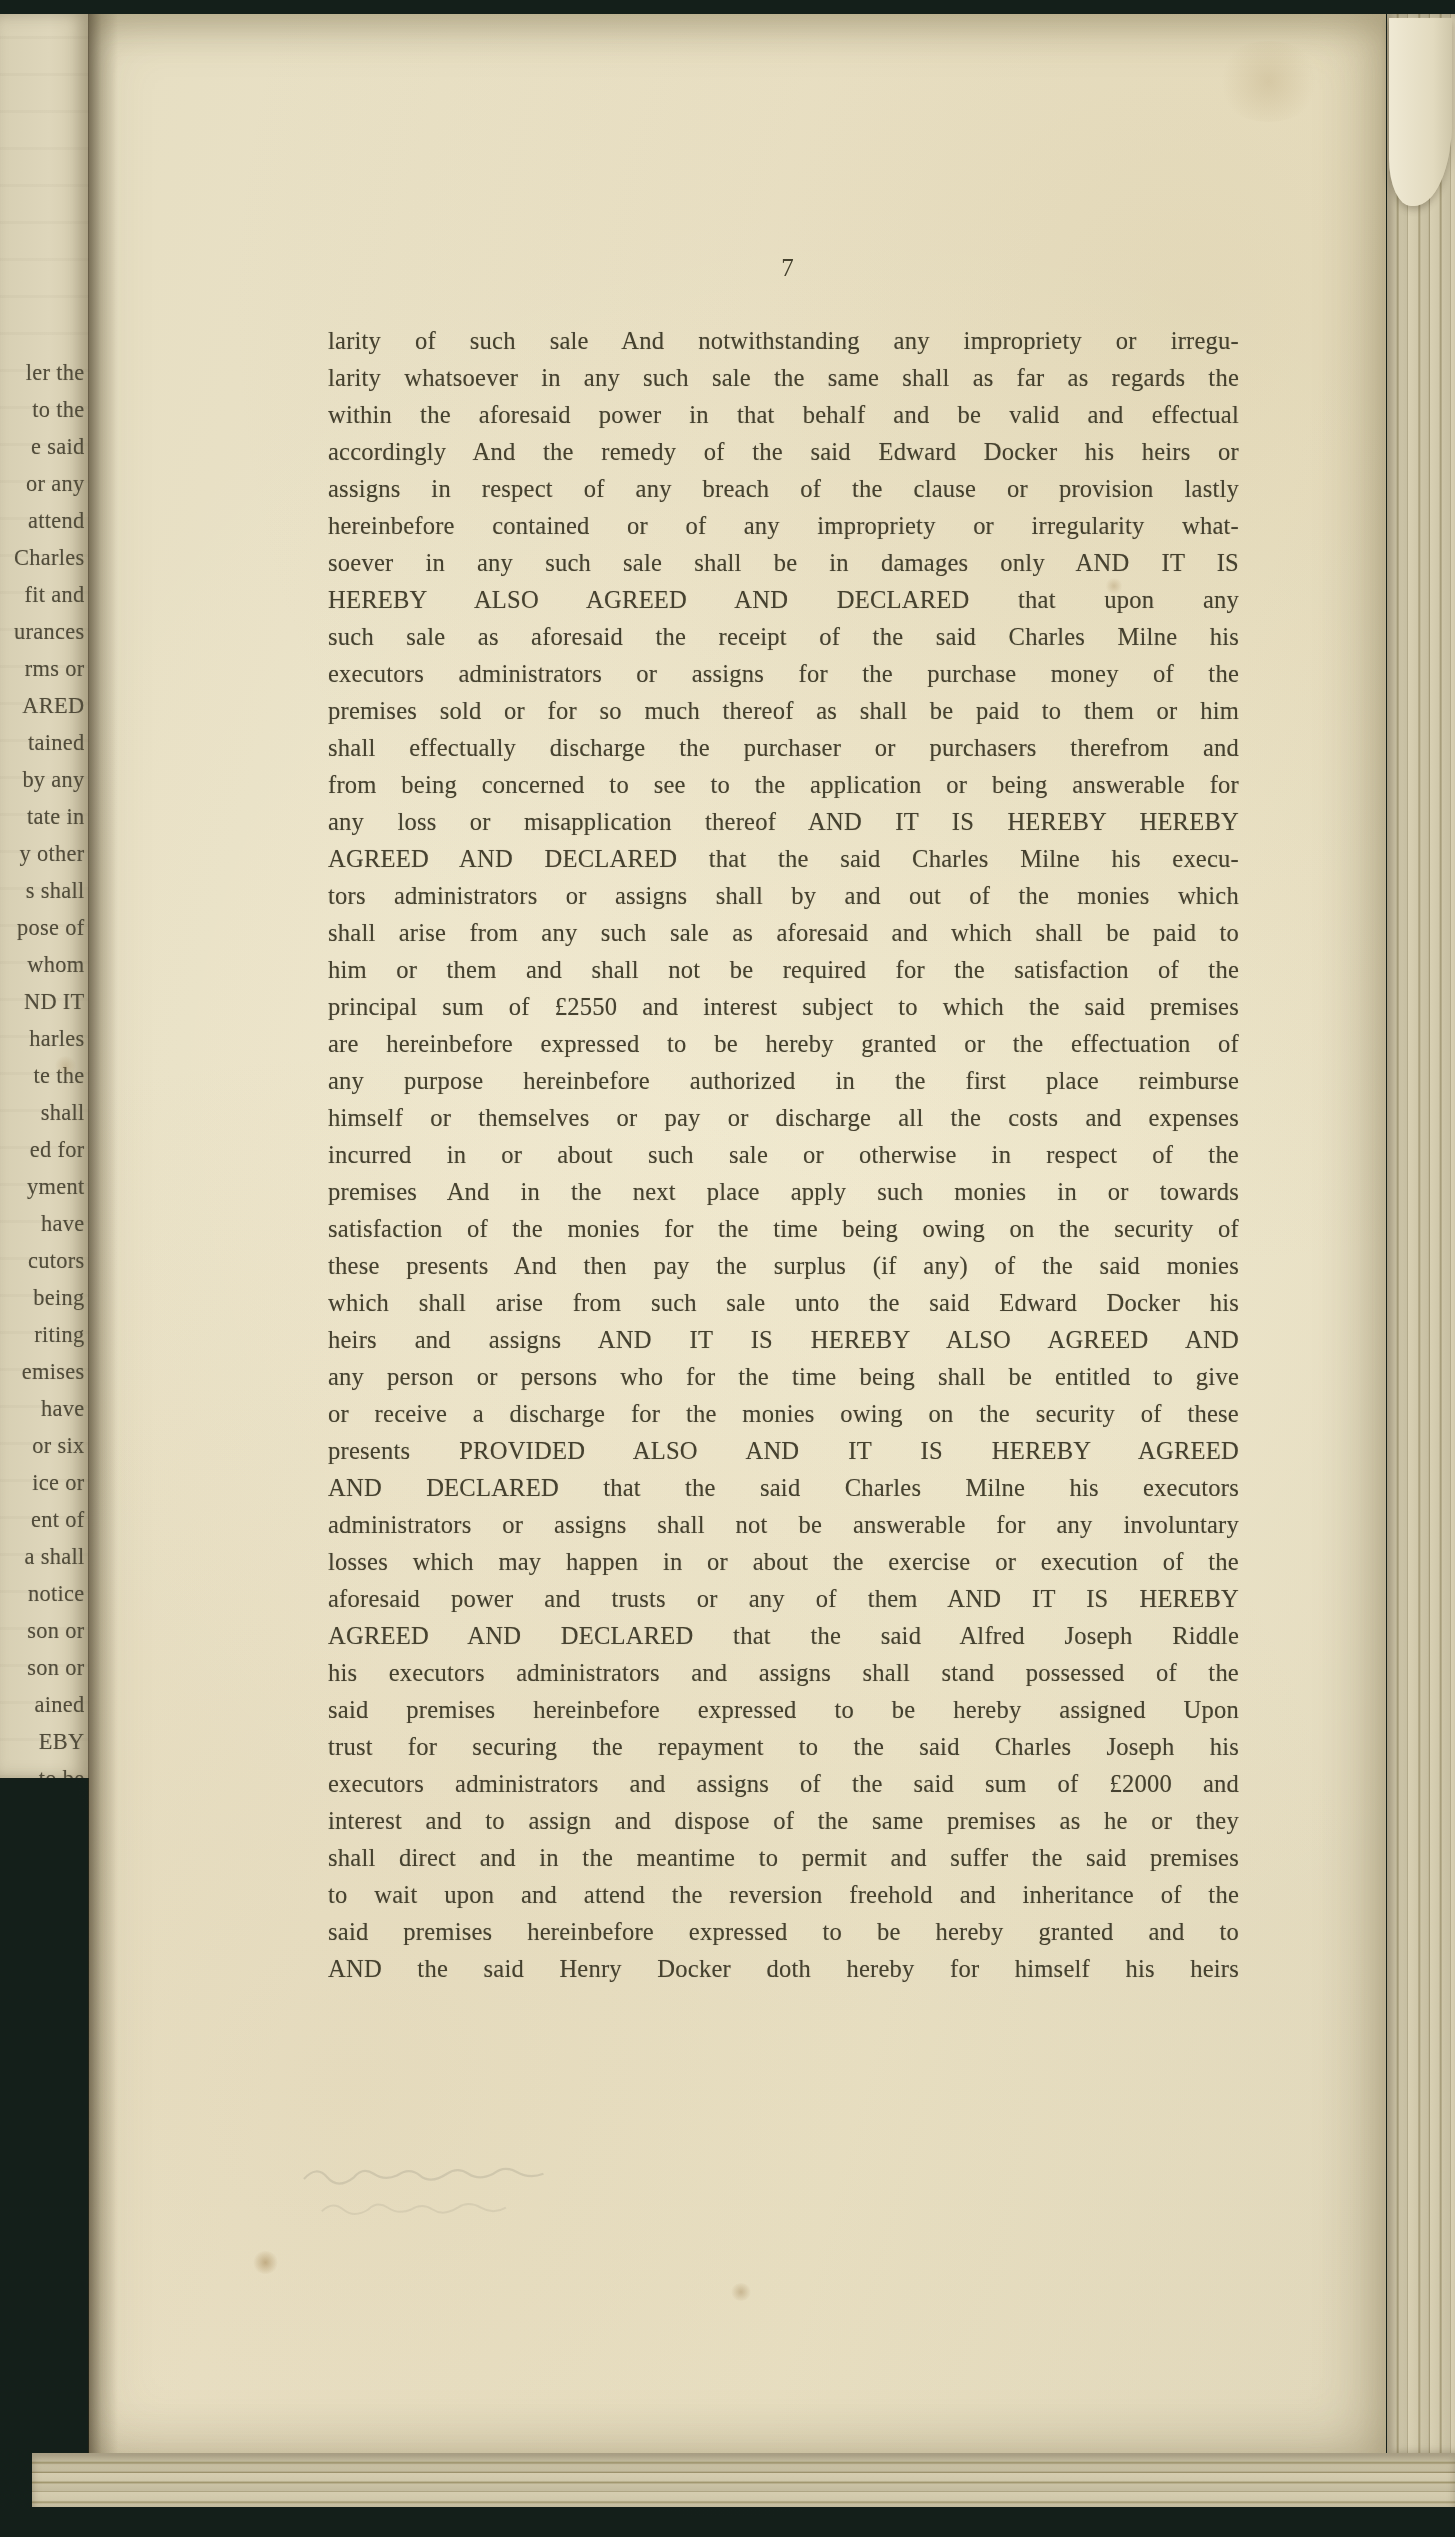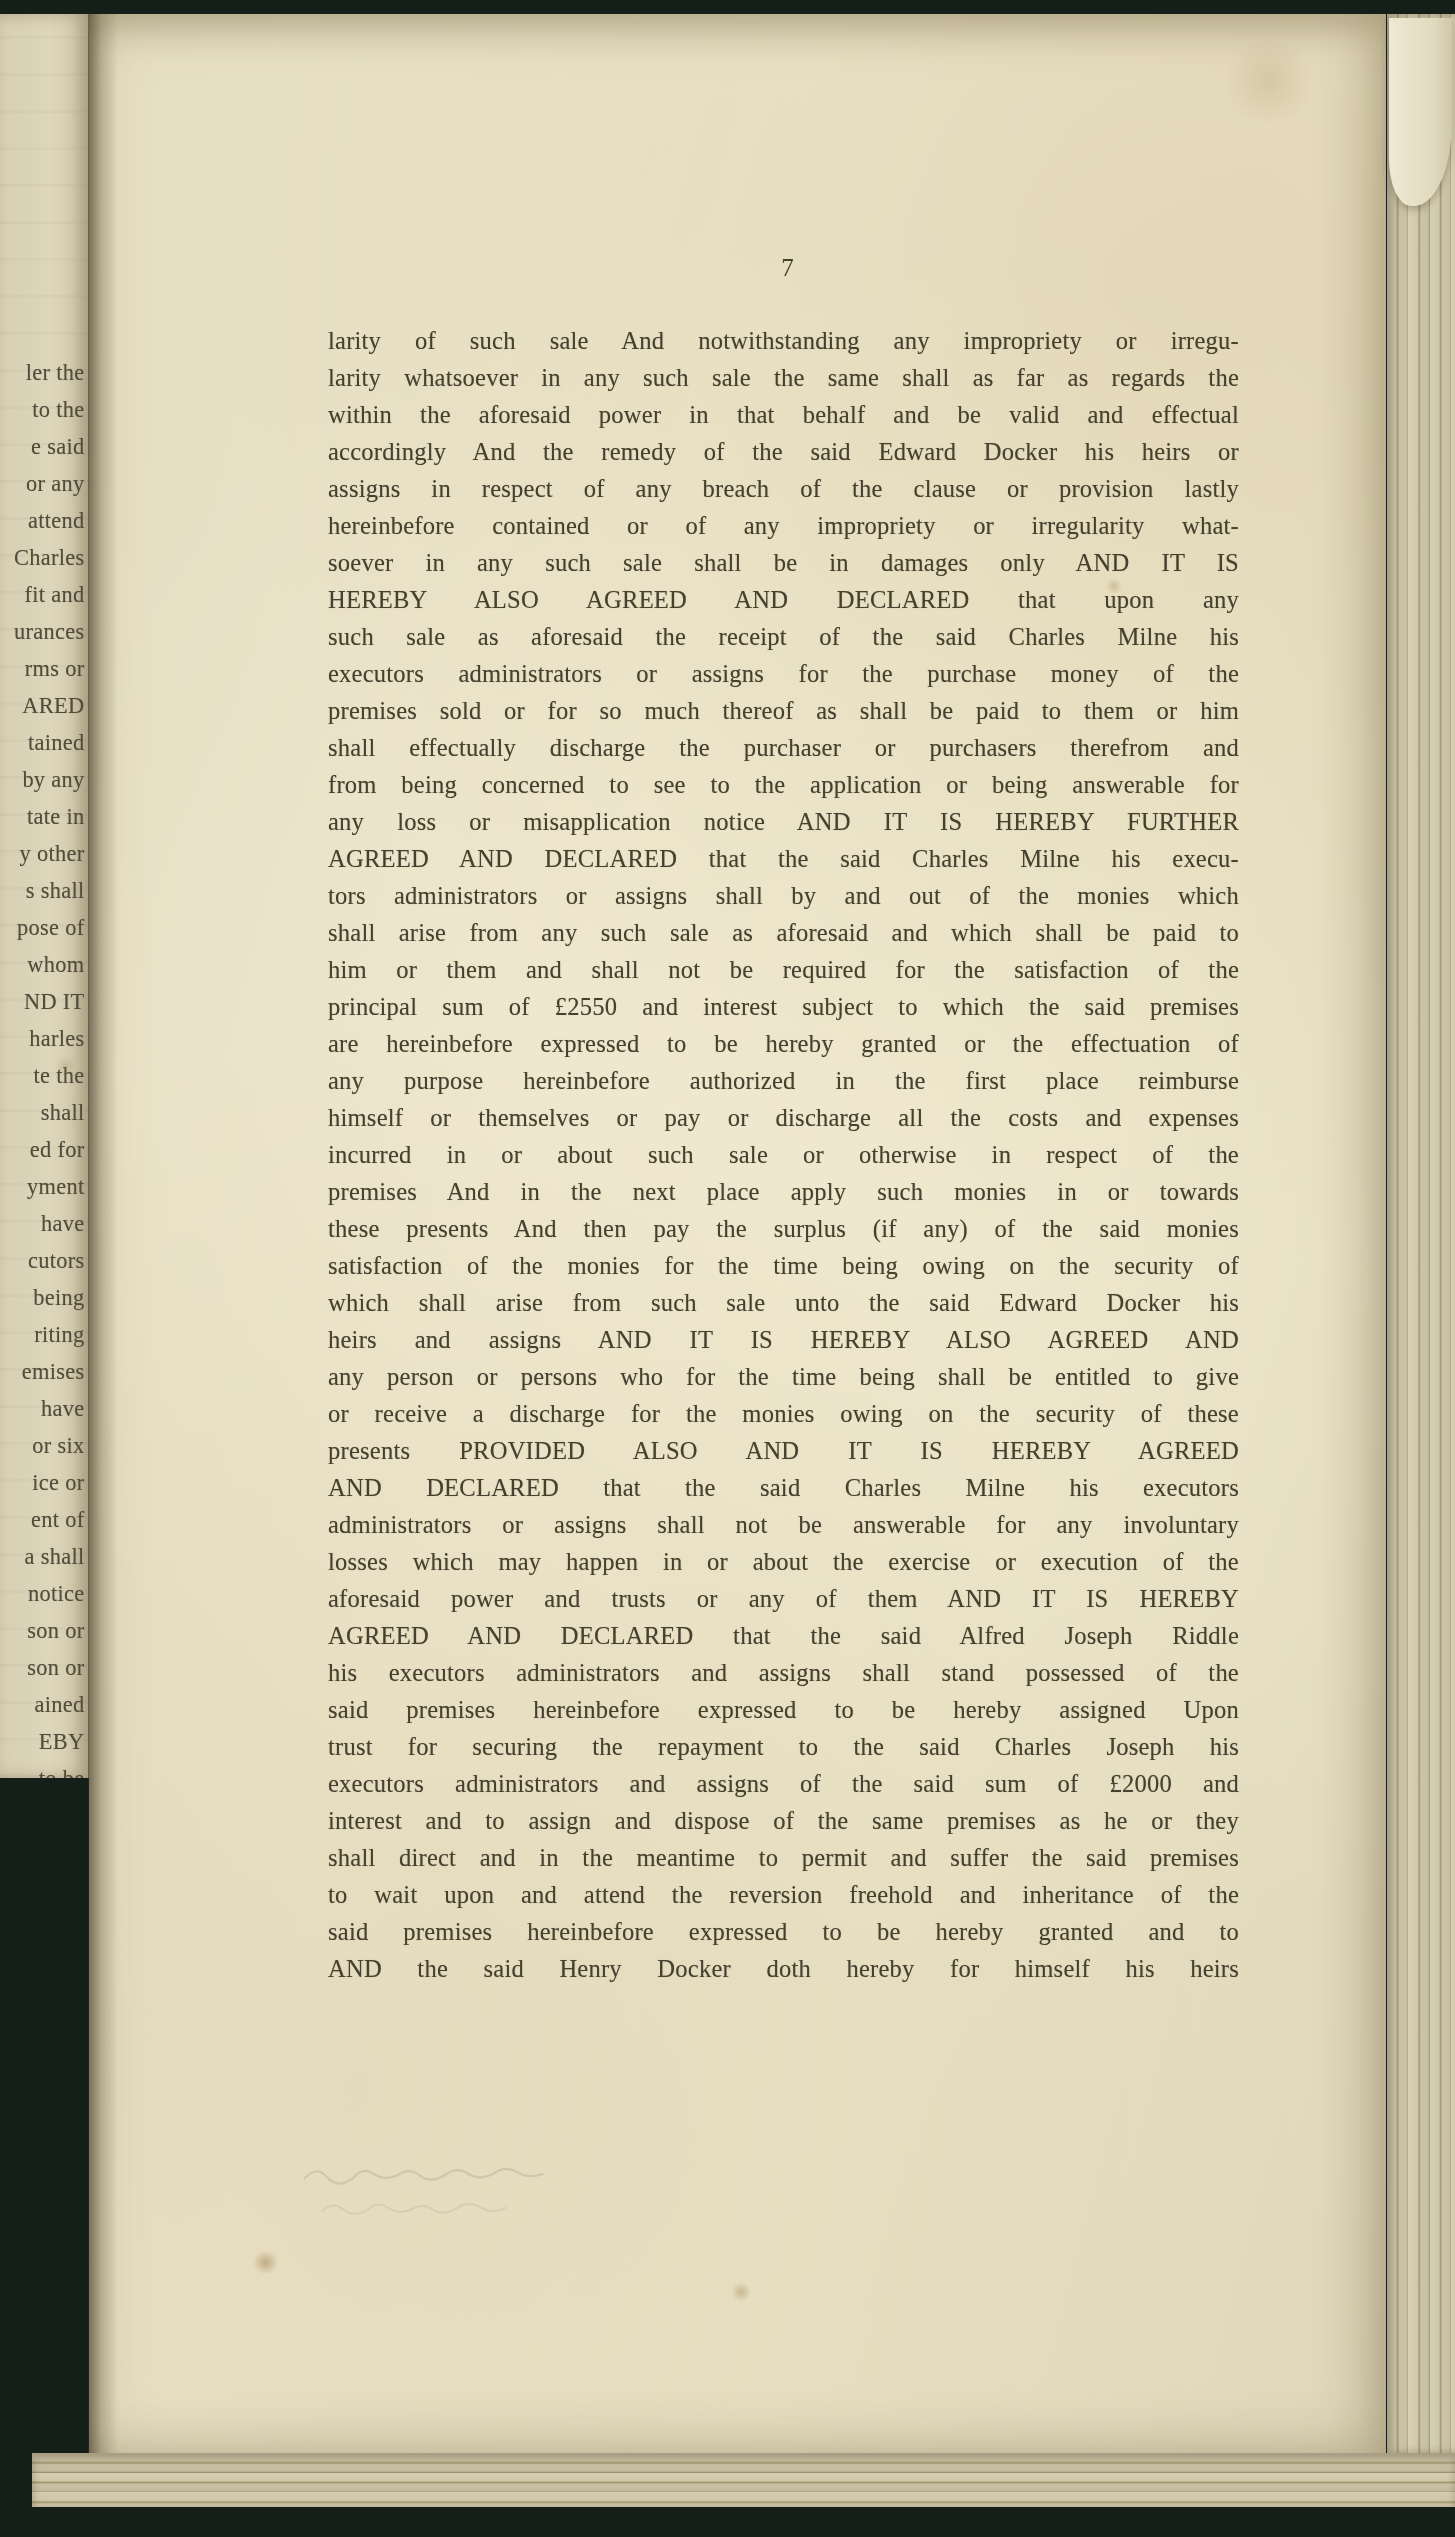--- a/index.html
+++ b/index.html
@@ -229,33 +229,33 @@
         <div class="line">accordingly   And the remedy of the said Edward Docker his heirs or</div>
         <div class="line">assigns in respect of any breach of the clause or provision lastly</div>
         <div class="line">hereinbefore contained or of any impropriety or irregularity what-</div>
         <div class="line">soever in any such sale shall be in damages only  AND IT IS</div>
         <div class="line">HEREBY ALSO AGREED AND DECLARED that upon any</div>
         <div class="line">such sale as aforesaid the receipt of the said Charles Milne his</div>
         <div class="line">executors administrators or assigns for the purchase money of the</div>
         <div class="line">premises sold or for so much thereof as shall be paid to them or him</div>
         <div class="line">shall effectually discharge the purchaser or purchasers therefrom and</div>
         <div class="line">from being concerned to see to the application or being answerable for</div>
-        <div class="line">any loss or misapplication notice AND IT IS HEREBY FURTHER</div>
+        <div class="line">any loss or misapplication thereof AND IT IS HEREBY HEREBY</div>
         <div class="line">AGREED AND DECLARED that the said Charles Milne his execu-</div>
         <div class="line">tors administrators or assigns shall by and out of the monies which</div>
         <div class="line">shall arise from any such sale as aforesaid and which shall be paid to</div>
         <div class="line">him or them and shall not be required for the satisfaction of the</div>
         <div class="line">principal sum of £2550 and interest subject to which the said premises</div>
         <div class="line">are hereinbefore expressed to be hereby granted or the effectuation of</div>
         <div class="line">any purpose hereinbefore authorized in the first place reimburse</div>
         <div class="line">himself or themselves or pay or discharge all the costs and expenses</div>
         <div class="line">incurred in or about such sale or otherwise in respect of the</div>
         <div class="line">premises  And in the next place apply such monies in or towards</div>
+        <div class="line">satisfaction of the monies for the time being owing on the security of</div>
         <div class="line">these presents  And then pay the surplus (if any) of the said monies</div>
-        <div class="line">satisfaction of the monies for the time being owing on the security of</div>
         <div class="line">which shall arise from such sale unto the said Edward Docker his</div>
         <div class="line">heirs and assigns  AND IT IS HEREBY ALSO AGREED AND</div>
         <div class="line">any person or persons who for the time being shall be entitled to give</div>
         <div class="line">or receive a discharge for the monies owing on the security of these</div>
         <div class="line">presents  PROVIDED ALSO AND IT IS HEREBY AGREED</div>
         <div class="line">AND DECLARED that the said Charles Milne his executors</div>
         <div class="line">administrators or assigns shall not be answerable for any involuntary</div>
         <div class="line">losses which may happen in or about the exercise or execution of the</div>
         <div class="line">aforesaid power and trusts or any of them  AND IT IS HEREBY</div>
         <div class="line">AGREED AND DECLARED that the said Alfred Joseph Riddle</div>

